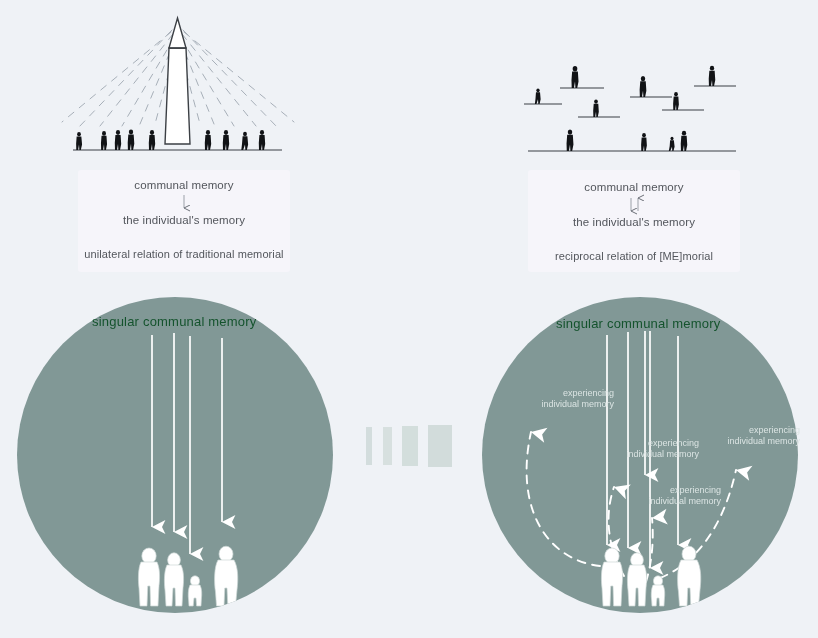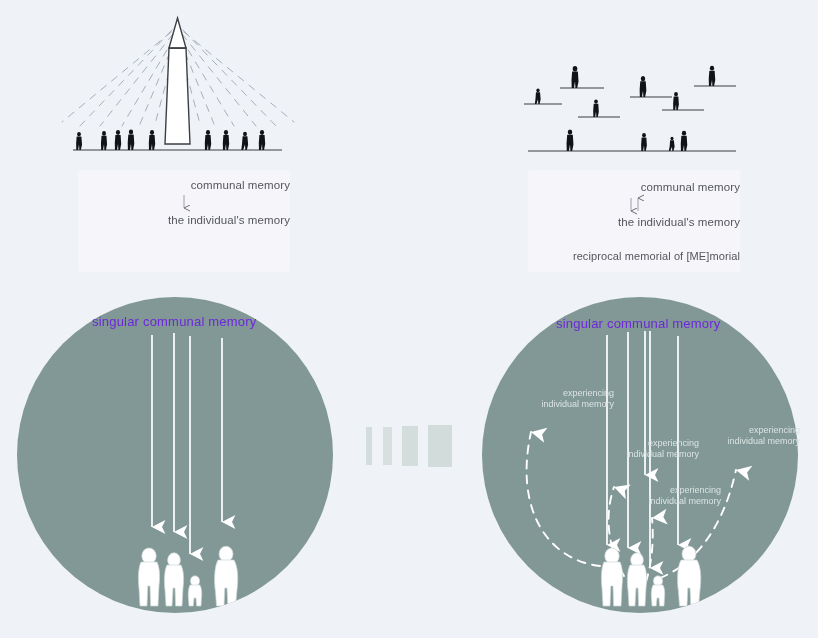--- a/index.html
+++ b/index.html
@@ -14,31 +14,31 @@
   svg.layer{position:absolute;left:0;top:0;width:818px;height:638px;overflow:visible;}
 
   .panelbox{
     position:absolute;
     background:#f6f5fa;
     border-radius:3px;
   }
   .panel-text{
     position:absolute;
     width:100%;
-    text-align:right;
+    text-align:center;
     color:#53565c;
     font-size:11.5px;
     letter-spacing:.1px;
     white-space:nowrap;
   }
   .panel-text.small{font-size:11px;}
 
   .circ-label{
     position:absolute;
-    color:#6d28d9;
+    color:#14532d;
     font-size:13px;
     letter-spacing:.2px;
     white-space:nowrap;
   }
   .exp-label{
     position:absolute;
     color:#dbe4e3;
     font-size:9px;
     line-height:11px;
     text-align:right;
@@ -180,30 +180,31 @@
       <marker id="ahD" markerWidth="7" markerHeight="7" refX="3" refY="6" orient="auto">
         <path d="M0,0 L3,6 L6,0" fill="none" stroke="#6b6f77" stroke-width="1"></path>
       </marker>
       <marker id="ahU" markerWidth="7" markerHeight="7" refX="3" refY="1" orient="auto">
         <path d="M0,7 L3,1 L6,7" fill="none" stroke="#6b6f77" stroke-width="1"></path>
       </marker>
     </defs>
     <line x1="184" y1="195" x2="184" y2="208" stroke="#9ba0a8" stroke-width="1" marker-end="url(#ahD)"></line>
   </svg>
   <div class="panel-text" style="left:78px;top:214px;width:212px;">the individual's memory</div>
+  <div class="panel-text small" style="left:78px;top:248px;width:212px;">unilateral relation of traditional memorial</div>
 
   <div class="panelbox" style="left:528px;top:170px;width:212px;height:102px;">
   </div>
   <div class="panel-text" style="left:528px;top:181px;width:212px;">communal memory</div>
   <svg class="layer">
     <line x1="631" y1="198" x2="631" y2="211" stroke="#9ba0a8" stroke-width="1" marker-end="url(#ahD)"></line>
     <line x1="638" y1="211" x2="638" y2="198" stroke="#9ba0a8" stroke-width="1" marker-end="url(#ahU)"></line>
   </svg>
   <div class="panel-text" style="left:528px;top:216px;width:212px;">the individual's memory</div>
-  <div class="panel-text small" style="left:528px;top:250px;width:212px;">reciprocal memorial of [ME]morial</div>
+  <div class="panel-text small" style="left:528px;top:250px;width:212px;">reciprocal relation of [ME]morial</div>
 
   <svg class="layer">
     <defs>
       <clipPath id="clipL">
           <circle cx="175" cy="455" r="158"></circle>
         </clipPath>
       <marker id="wArrD" markerWidth="10" markerHeight="10" refX="4.5" refY="8.5" orient="auto">
         <path d="M0.4,0.6 L4.5,8.6 L8.6,0.6 L4.5,2.6 Z" fill="#ffffff"></path>
       </marker>
       <marker id="wArrU" markerWidth="10" markerHeight="10" refX="4.5" refY="1.4" orient="auto">

